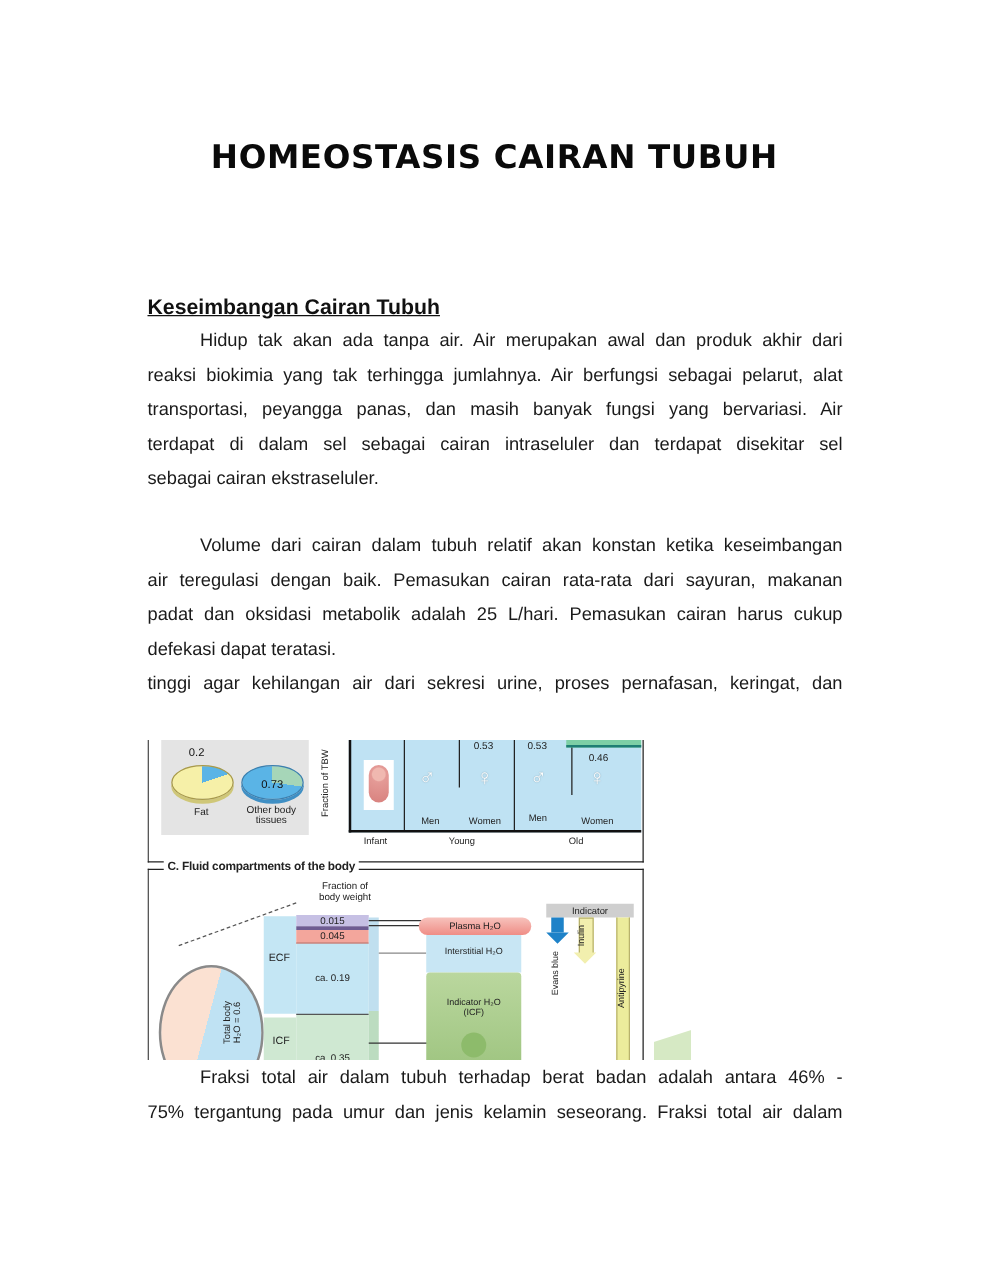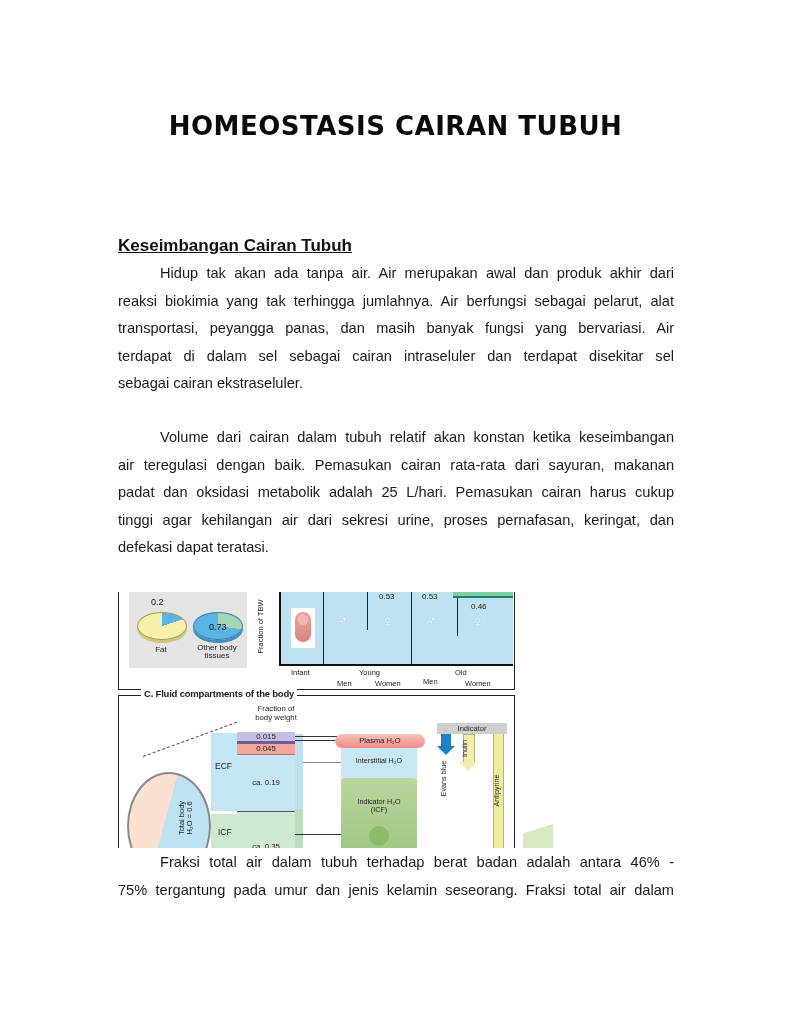--- a/index.html
+++ b/index.html
@@ -31,28 +31,28 @@
   .pie-val { position: absolute; font-size: 9px; color: #111; }
 
   .tbw-axis-label { position: absolute; left: 136px; top: 4px; width: 14px; height: 60px; }
   .tbw-axis-label span { position: absolute; left: -22px; top: 26px; transform: rotate(-90deg); font-size: 7.5px; white-space: nowrap; color: #222; }
 
   .tbw-chart { position: absolute; left: 160px; top: 0; width: 232px; height: 72px; background: #bfe2f3; border-left: 2px solid #111; border-bottom: 2px solid #111; }
   .tbw-div { position: absolute; top: 0; bottom: 0; width: 1px; background: #222; }
   .tbw-sub { position: absolute; width: 1px; background: #222; }
   .tbw-val { position: absolute; font-size: 8px; color: #222; }
   .tbw-sym { position: absolute; font-size: 18px; color: #fff; text-shadow: 0 0 1px #6a8ea0; }
-  .tbw-cat { position: absolute; font-size: 7.5px; color: #222; margin-top: 27px; }
+  .tbw-cat { position: absolute; font-size: 7.5px; color: #222; }
   .tbw-grp { position: absolute; font-size: 7.5px; color: #222; top: 76px; }
   .infant { position: absolute; left: 10px; top: 16px; width: 24px; height: 40px; background: #fff; }
   .infant i { position: absolute; left: 4px; top: 4px; width: 16px; height: 30px; border-radius: 8px; background: radial-gradient(circle at 50% 25%, #f0b8b0 0 5px, #e49a96 6px, #d8817e 100%); }
   .green-bar { position: absolute; left: 172px; top: 0; width: 60px; height: 4px; background: #7dcfa6; border-bottom: 2px solid #1e7e74; }
 
   .panelC { position: absolute; left: 0; top: 103px; width: 395px; height: 160px; border: 1px solid #222; border-bottom: none; }
-  .panelC-title { position: absolute; left: 22px; top: -8px; padding: 0 3px; background: #fff; font-size: 9.5px; font-weight: bold; color: #222; letter-spacing: -0.2px; }
+  .panelC-title { position: absolute; left: 12px; top: -8px; padding: 0 3px; background: #fff; font-size: 9.5px; font-weight: bold; color: #222; letter-spacing: -0.2px; }
   .big-circle { position: absolute; left: 8px; top: 76px; width: 80px; height: 104px; border-radius: 50%; border: 2px solid #8a8a8a; background: linear-gradient(105deg, #fbe1d2 0 45%, #bfe2f3 45% 100%); overflow: hidden; }
   .tb-label { position: absolute; left: 40px; top: 36px; transform: rotate(-90deg); font-size: 7.5px; line-height: 8px; text-align: center; white-space: nowrap; color: #222; }
   .dash1 { position: absolute; left: 24px; top: 60px; width: 100px; border-top: 1px dashed #555; transform: rotate(-20deg); transform-origin: left; }
 
   .ecf-col { position: absolute; left: 92px; top: 37px; width: 26px; height: 78px; background: #c4e6f4; }
   .icf-col { position: absolute; left: 92px; top: 118px; width: 26px; height: 60px; background: #cfe8d2; }
   .col-label { position: absolute; font-size: 8.5px; color: #222; }
 
   .fraction-head { position: absolute; left: 127px; top: 8px; width: 60px; text-align: center; font-size: 7.8px; line-height: 9px; color: #222; }
   .stack { position: absolute; left: 118px; top: 36px; width: 58px; }
@@ -99,22 +99,22 @@
     <span class="line">reaksi biokimia yang tak terhingga jumlahnya. Air berfungsi sebagai pelarut, alat</span>
     <span class="line">transportasi, peyangga panas, dan masih banyak fungsi yang bervariasi. Air</span>
     <span class="line">terdapat di dalam sel sebagai cairan intraseluler dan terdapat disekitar sel</span>
     <span class="line last">sebagai cairan ekstraseluler.</span>
   </div>
 
   <div class="para p2">
     <span class="line indent">Volume dari cairan dalam tubuh relatif akan konstan ketika keseimbangan</span>
     <span class="line">air teregulasi dengan baik. Pemasukan cairan rata-rata  dari sayuran, makanan</span>
     <span class="line">padat dan oksidasi metabolik adalah 25 L/hari. Pemasukan cairan harus cukup</span>
+    <span class="line last">defekasi dapat teratasi.</span>
     <span class="line">tinggi agar kehilangan air dari sekresi urine, proses pernafasan, keringat, dan</span>
-    <span class="line last">defekasi dapat teratasi.</span>
   </div>
 
   <div class="figure">
 
     <div class="panelB">
       <div class="pie-box">
         <div class="pie-val" style="left:22px;top:5px;">0.2</div>
         <div class="pie pie-fat"></div>
         <div class="pie pie-other"></div>
         <div class="pie-val" style="left:80px;top:30px;">0.73</div>

